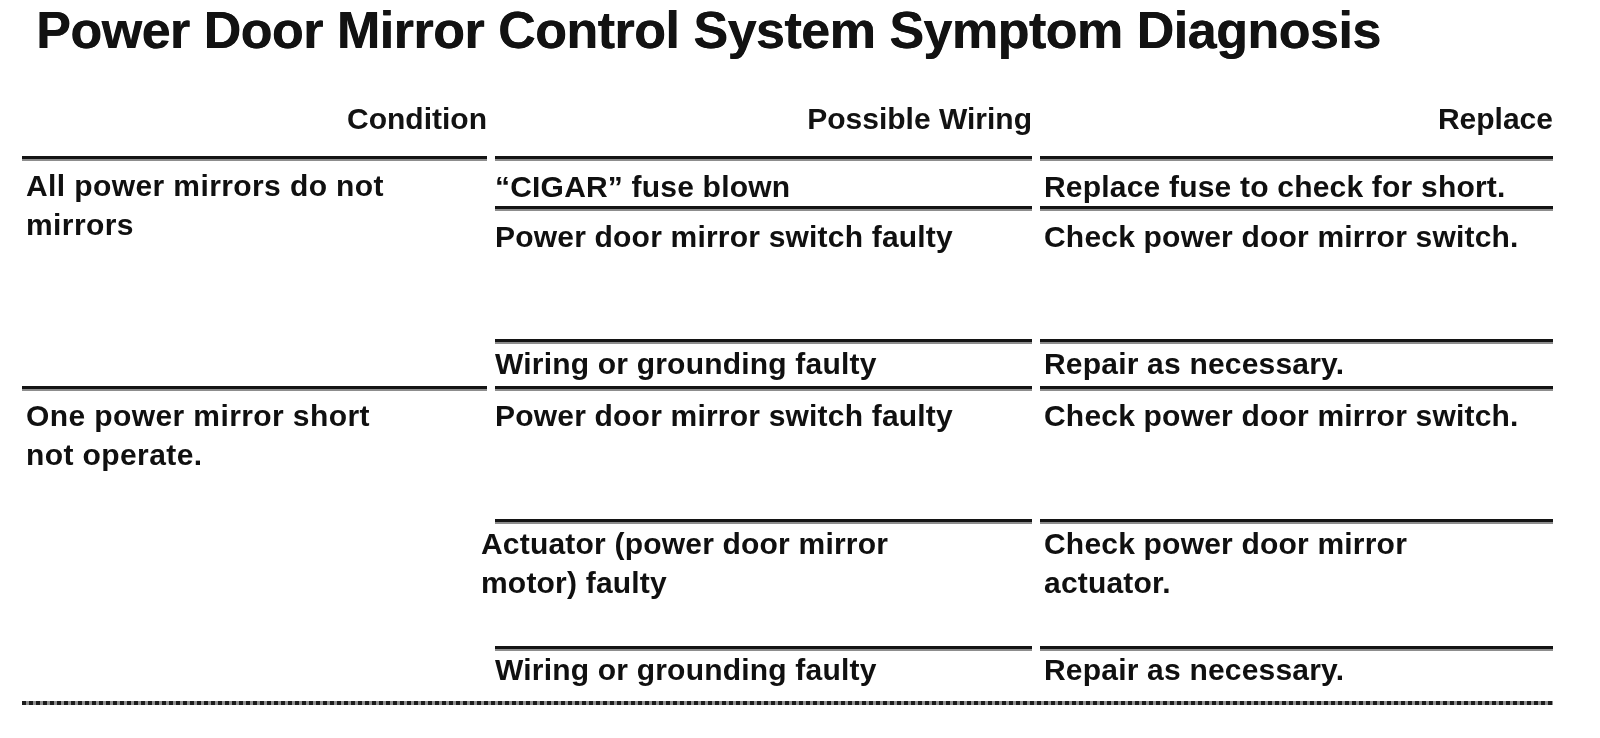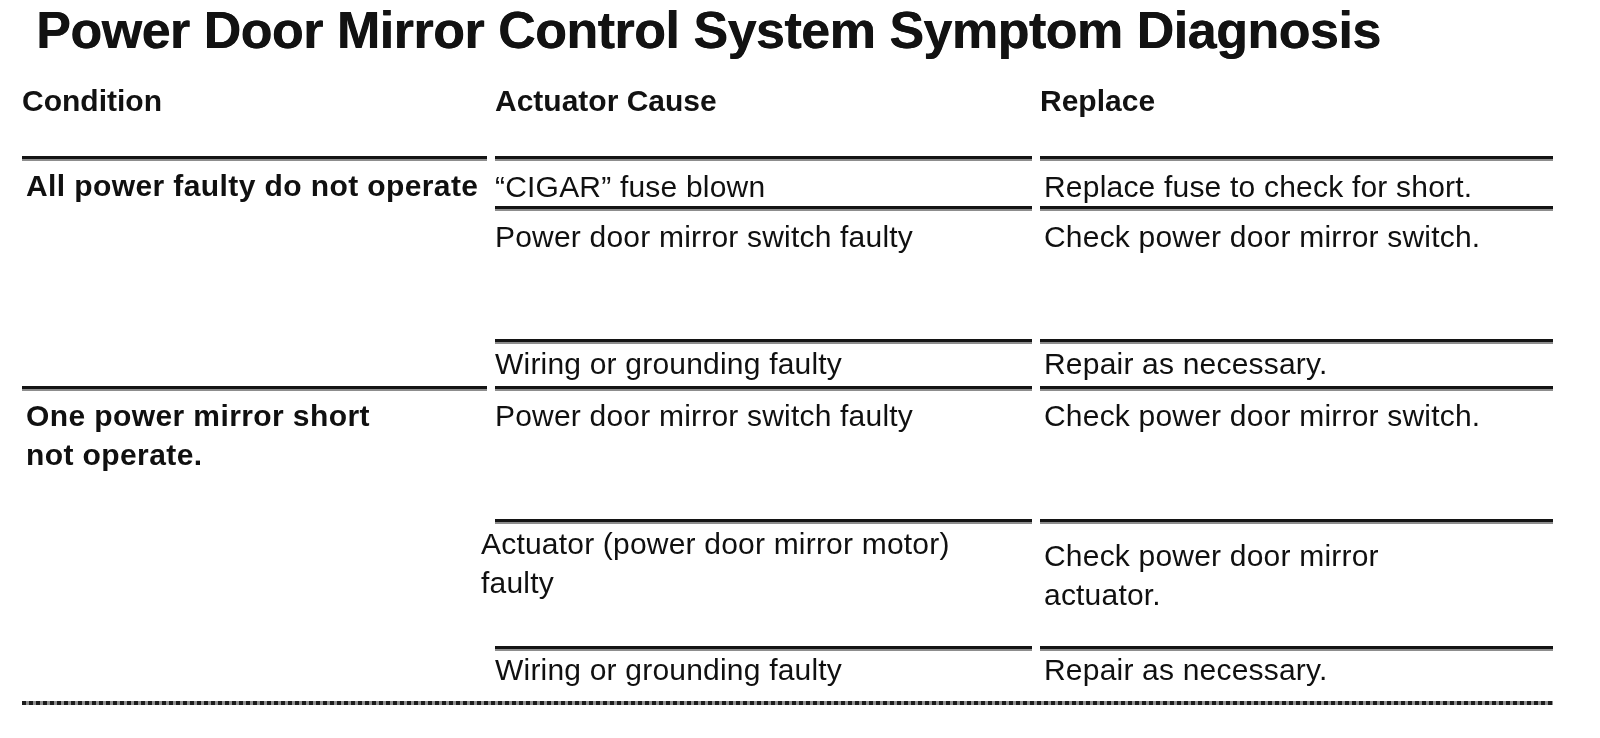--- a/index.html
+++ b/index.html
@@ -21,24 +21,24 @@
     top: 0px;
     font-size: 52px;
     font-weight: bold;
     letter-spacing: -0.5px;
     color: #121212;
     white-space: nowrap;
     text-shadow: 0.5px 0 0 #121212;
   }
   .col-header {
     position: absolute;
-    top: 84px;
+    top: 102px;
     font-size: 30px;
     font-weight: bold;
-    text-align: left;
+    text-align: right;
     color: #121212;
   }
   .hdr-condition { left: 22px;  width: 465px; }
   .hdr-cause     { left: 495px; width: 537px; }
   .hdr-action    { left: 1040px; width: 513px; }
 
   
   .rule {
     position: absolute;
     height: 5px;
@@ -53,56 +53,57 @@
   .seg-c1 { left: 22px;   width: 465px; }
   .seg-c2 { left: 495px;  width: 537px; }
   .seg-c3 { left: 1040px; width: 513px; }
 
   .cell {
     position: absolute;
     font-size: 30px;
     line-height: 1.3;
     letter-spacing: 0.2px;
     color: #101010;
+    font-weight: bold;
   }
   .cell.bold {
     font-weight: bold;
     letter-spacing: 0.4px;
   }
   .cond1  { left: 26px;   top: 166px; width: 462px; }
   .cond2  { left: 26px;   top: 396px; width: 400px; }
 
   .cause1 { left: 495px;  top: 167px; width: 530px; }
   .cause2 { left: 495px;  top: 217px; width: 530px; }
   .cause3 { left: 495px;  top: 344px; width: 530px; }
   .cause4 { left: 495px;  top: 396px; width: 530px; }
   .cause5 { left: 481px;  top: 524px; width: 470px; }
   .cause6 { left: 495px;  top: 650px; width: 530px; }
 
   .act1 { left: 1044px; top: 167px; width: 560px; }
   .act2 { left: 1044px; top: 217px; width: 560px; white-space: nowrap; }
   .act3 { left: 1044px; top: 344px; width: 560px; }
   .act4 { left: 1044px; top: 396px; width: 560px; white-space: nowrap; }
-  .act5 { left: 1044px; top: 524px; width: 440px; margin-top: 12px; }
+  .act5 { left: 1044px; top: 524px; width: 440px; }
   .act6 { left: 1044px; top: 650px; width: 560px; }
 </style>
 </head>
 <body>
 
 <div class="page-title">Power Door Mirror Control System Symptom Diagnosis</div>
 
 <div class="col-header hdr-condition">Condition</div>
-<div class="col-header hdr-cause">Actuator Cause</div>
+<div class="col-header hdr-cause">Possible Wiring</div>
 <div class="col-header hdr-action">Replace</div>
 
 <div class="rule seg-c1" style="top:156px"></div>
 <div class="rule seg-c2" style="top:156px"></div>
 <div class="rule seg-c3" style="top:156px"></div>
 
-<div class="cell bold cond1">All power faulty do not operate</div>
+<div class="cell bold cond1">All power mirrors do not mirrors</div>
 
 <div class="cell cause1">“CIGAR” fuse blown</div>
 <div class="cell act1">Replace fuse to check for short.</div>
 
 <div class="rule seg-c2" style="top:206px"></div>
 <div class="rule seg-c3" style="top:206px"></div>
 
 <div class="cell cause2">Power door mirror switch faulty</div>
 <div class="cell act2">Check power door mirror switch.</div>
 

